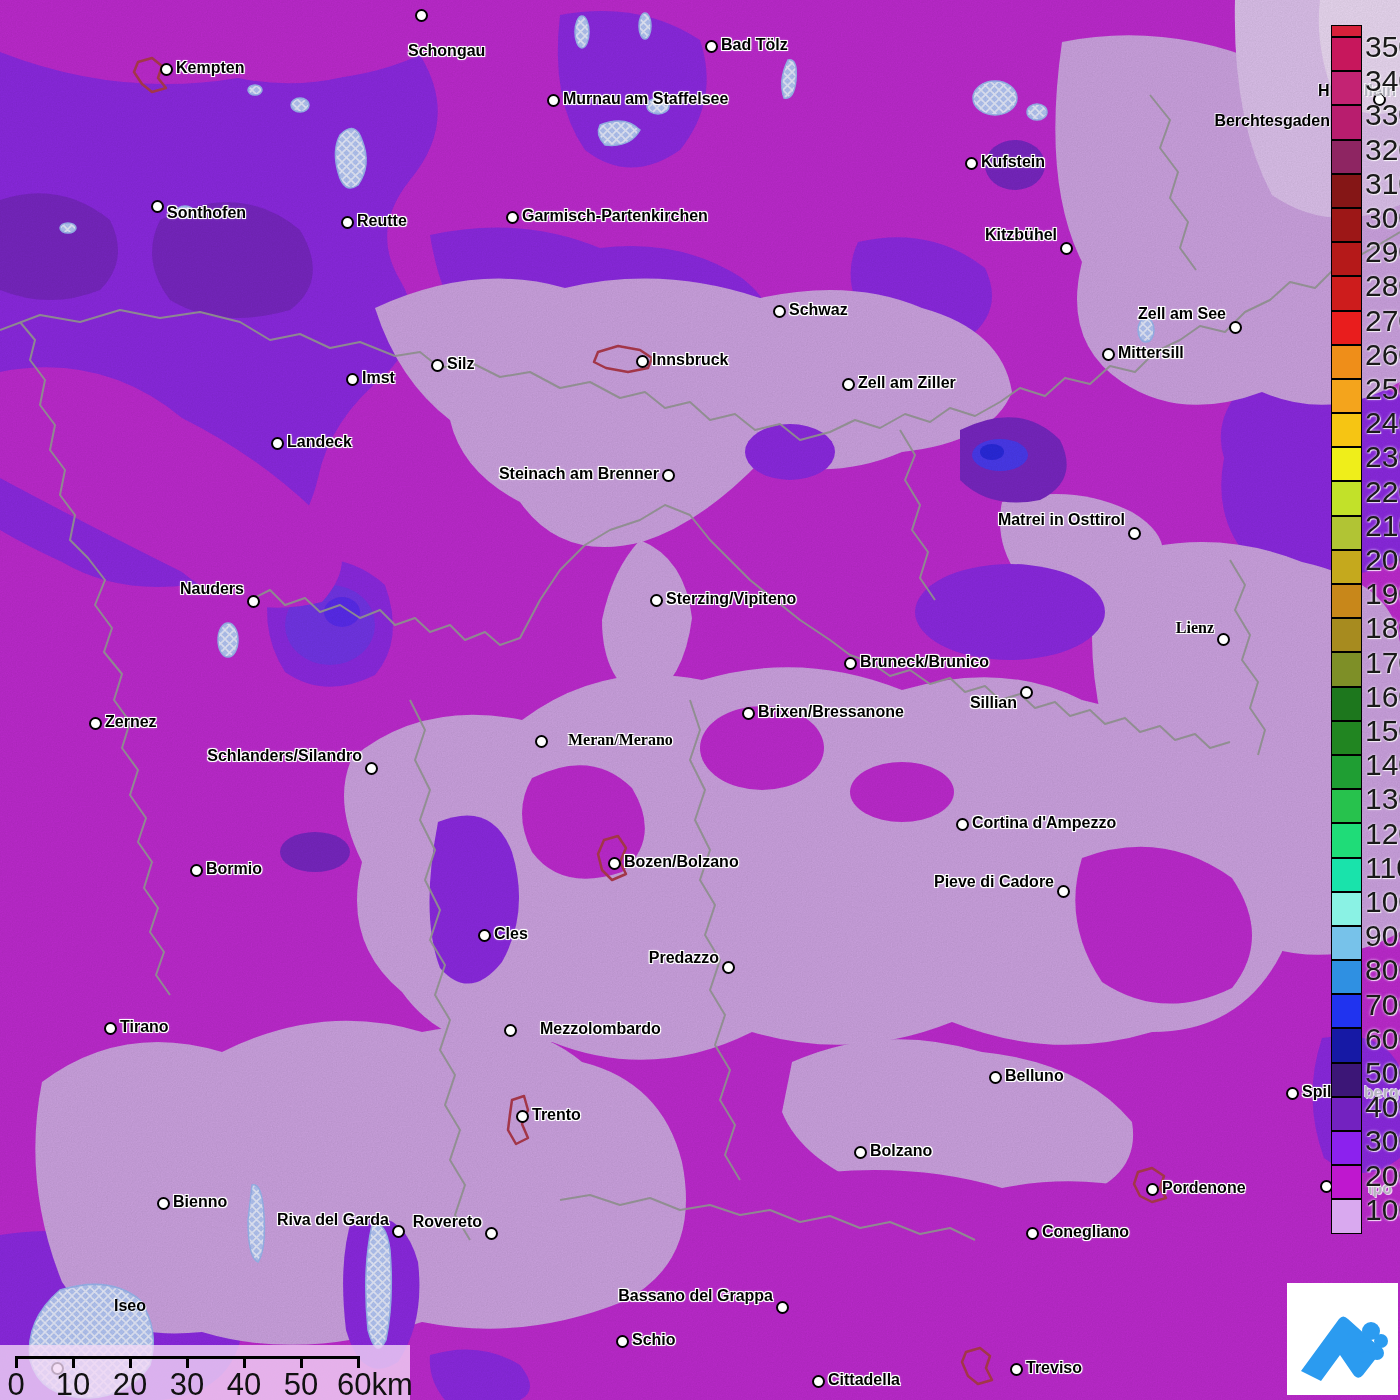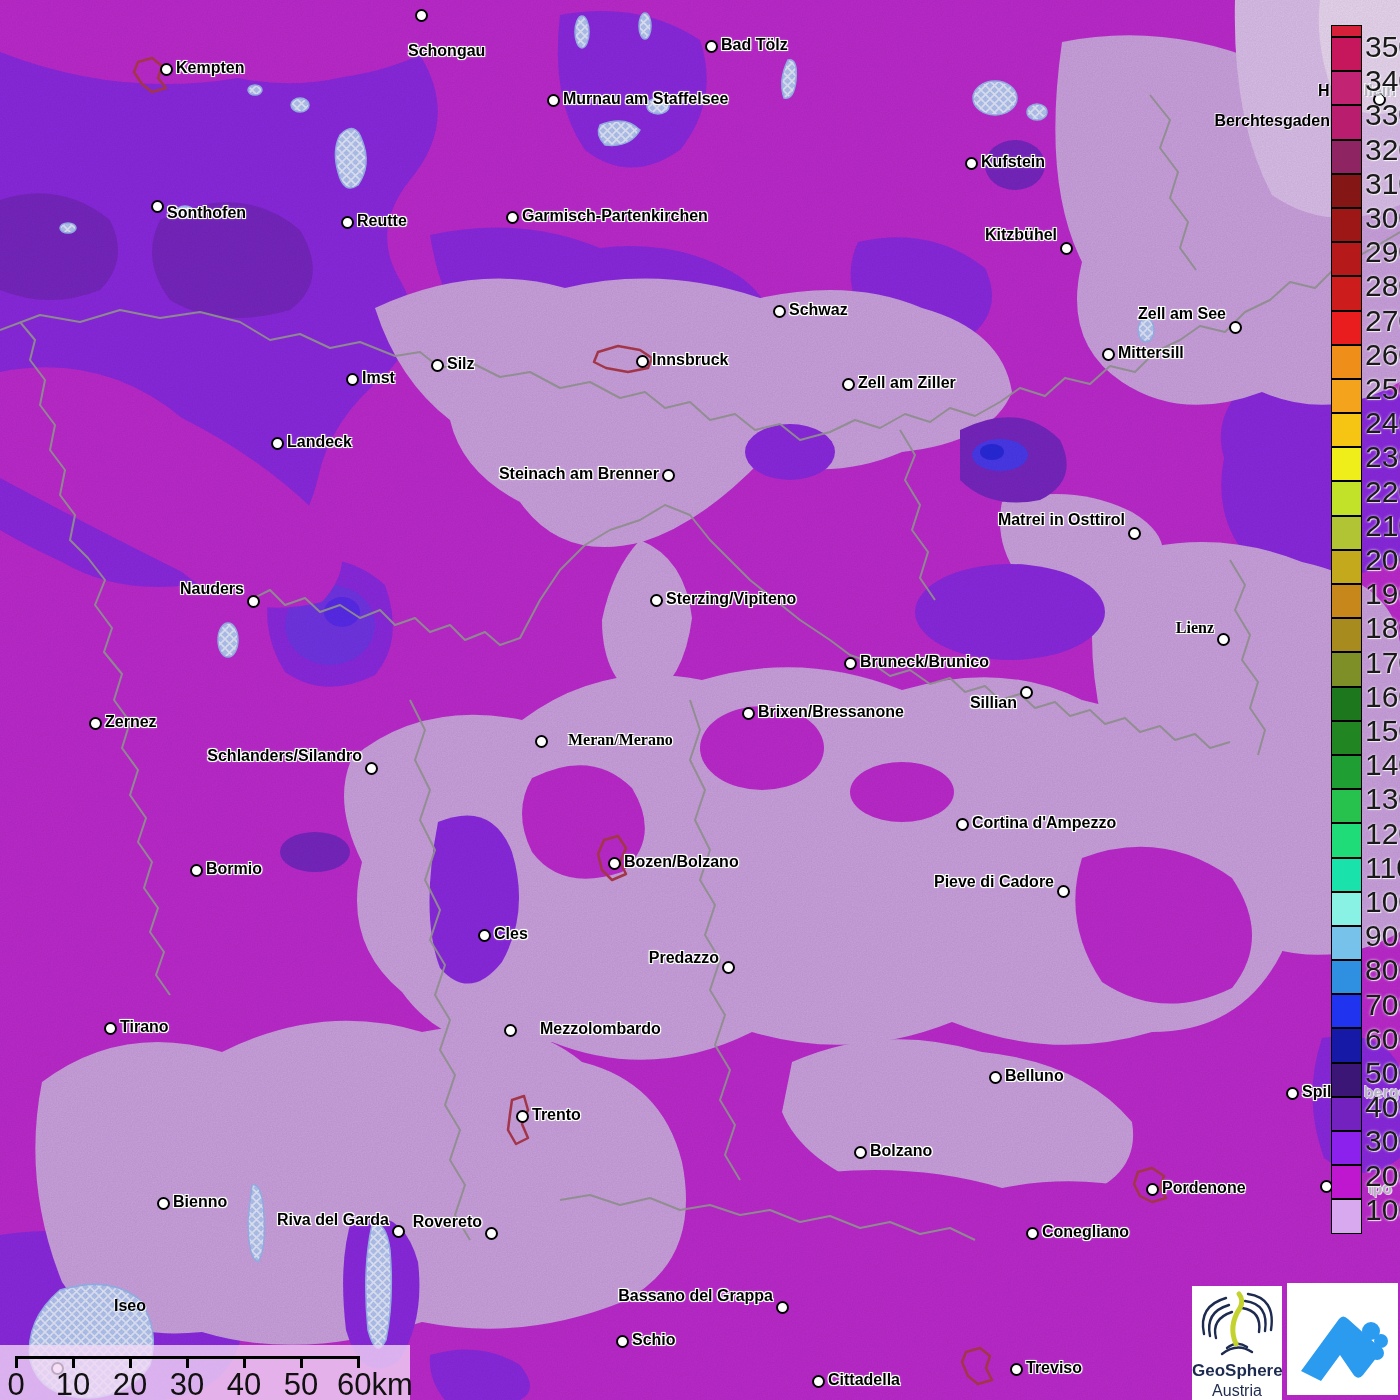--- a/index.html
+++ b/index.html
@@ -359,37 +359,20 @@
       <div class="cb-lab" style="top: 1023.8px;">600</div>
       <div class="cb-lab" style="top: 1058px;">500</div>
       <div class="cb-lab" style="top: 1092.2px;">400</div>
       <div class="cb-lab" style="top: 1126.4px;">300</div>
       <div class="cb-lab" style="top: 1160.6px;">200</div>
       <div class="cb-lab" style="top: 1194.8px;">100</div>
     </div>
 
 
 
-  <div id="geosphere-box" class="logo-box">
-    <svg width="90" height="72" viewBox="0 0 90 72">
-      <g fill="none" stroke="#1d2b50" stroke-width="2.4" stroke-linecap="round">
-        <path d="M12,48 Q6,20 34,12"></path>
-        <path d="M18,50 Q13,26 37,19"></path>
-        <path d="M24,52 Q19,33 40,26"></path>
-        <path d="M56,8 Q84,12 79,44"></path>
-        <path d="M53,15 Q77,18 73,45"></path>
-        <path d="M50,22 Q70,25 67,46"></path>
-        <path d="M30,68 Q45,56 60,66"></path>
-        <path d="M35,62 Q45,54 55,61"></path>
-      </g>
-      <path d="M44,58 Q36,40 48,22 Q52,14 47,8" fill="none" stroke="#c3d22e" stroke-width="5" stroke-linecap="round"></path>
-    </svg>
-    <div class="gs-t1">GeoSphere</div>
-    <div class="gs-t2">Austria</div>
-  </div>
 
   <div id="lawine-box" class="logo-box">
     <svg width="111" height="112" viewBox="0 0 111 112">
       <g fill="#2b9bf0">
         <path d="M14,88 L52,36 Q56,31 61,36 L90,62 Q95,67 90,74 L76,92 Q71,98 66,91 L53,72 L34,98 Z"></path>
         <circle cx="84" cy="48" r="9"></circle>
         <circle cx="94" cy="58" r="7"></circle>
         <circle cx="90" cy="70" r="7"></circle>
         <circle cx="79" cy="74" r="6"></circle>
       </g>

